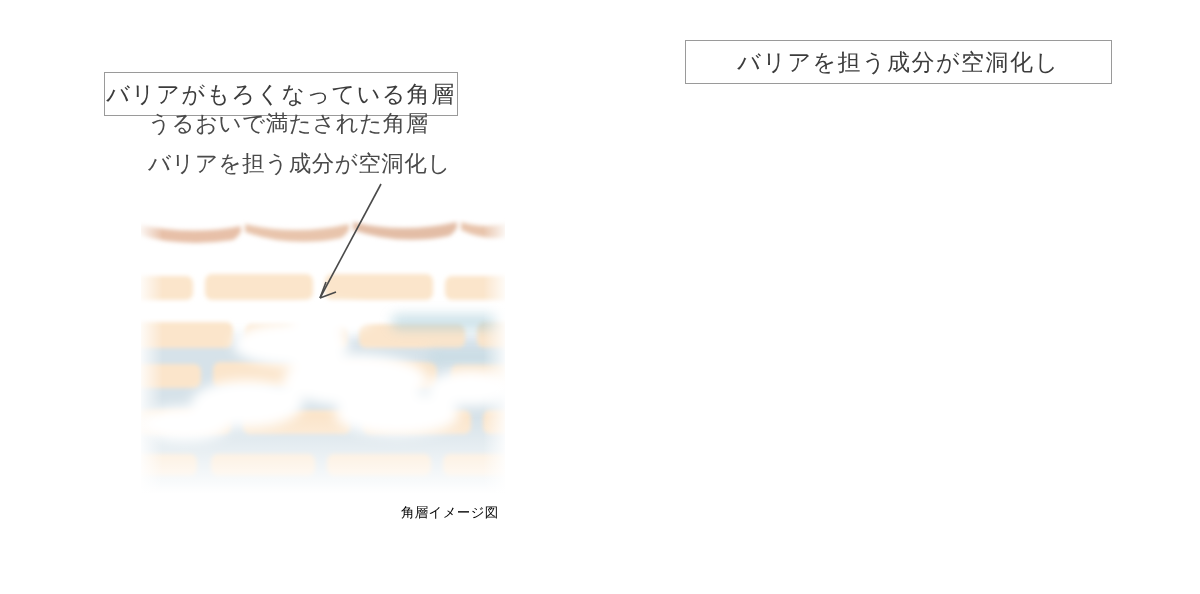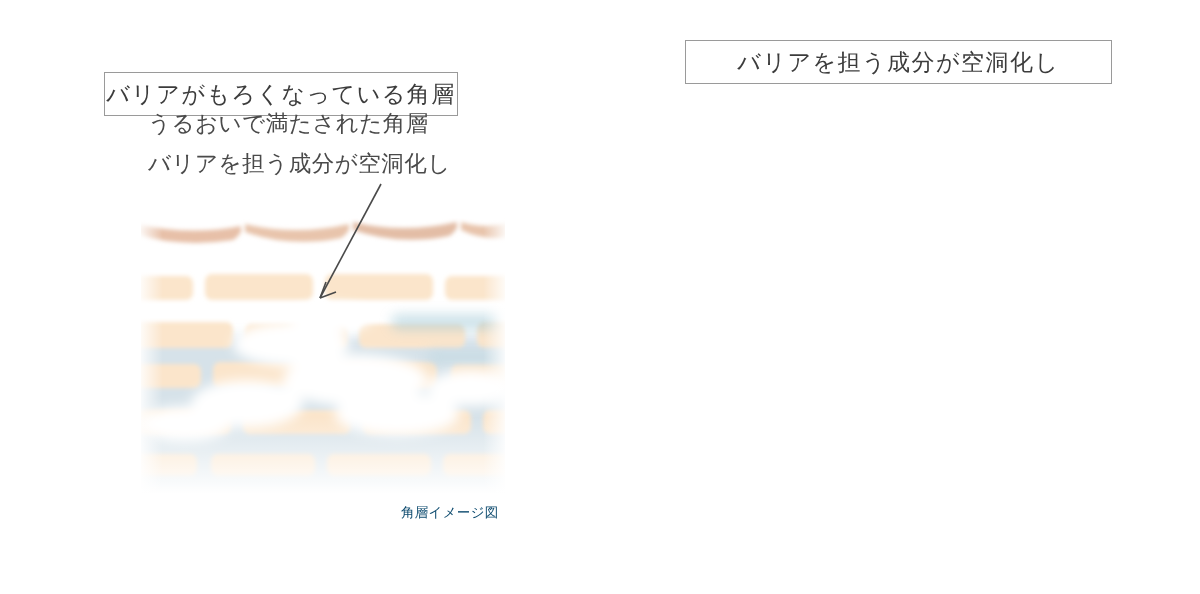--- a/index.html
+++ b/index.html
@@ -60,21 +60,21 @@
     overflow: hidden;
   }
   #illus-left  { left: 141px; top: 218px; width: 364px; height: 276px; }
 
   .illus svg { display: block; width: 100%; height: 100%; }
 
   
   .caption {
     position: absolute;
     font-size: 13.5px;
-    color: #0c4a6e;
+    color: #000000;
     letter-spacing: 0.3px;
     white-space: nowrap;
   }
   #caption-left  { left: 401px; top: 504px; }
 </style>
 </head>
 <body>
 
 <div class="panel" id="panel-left">
 

